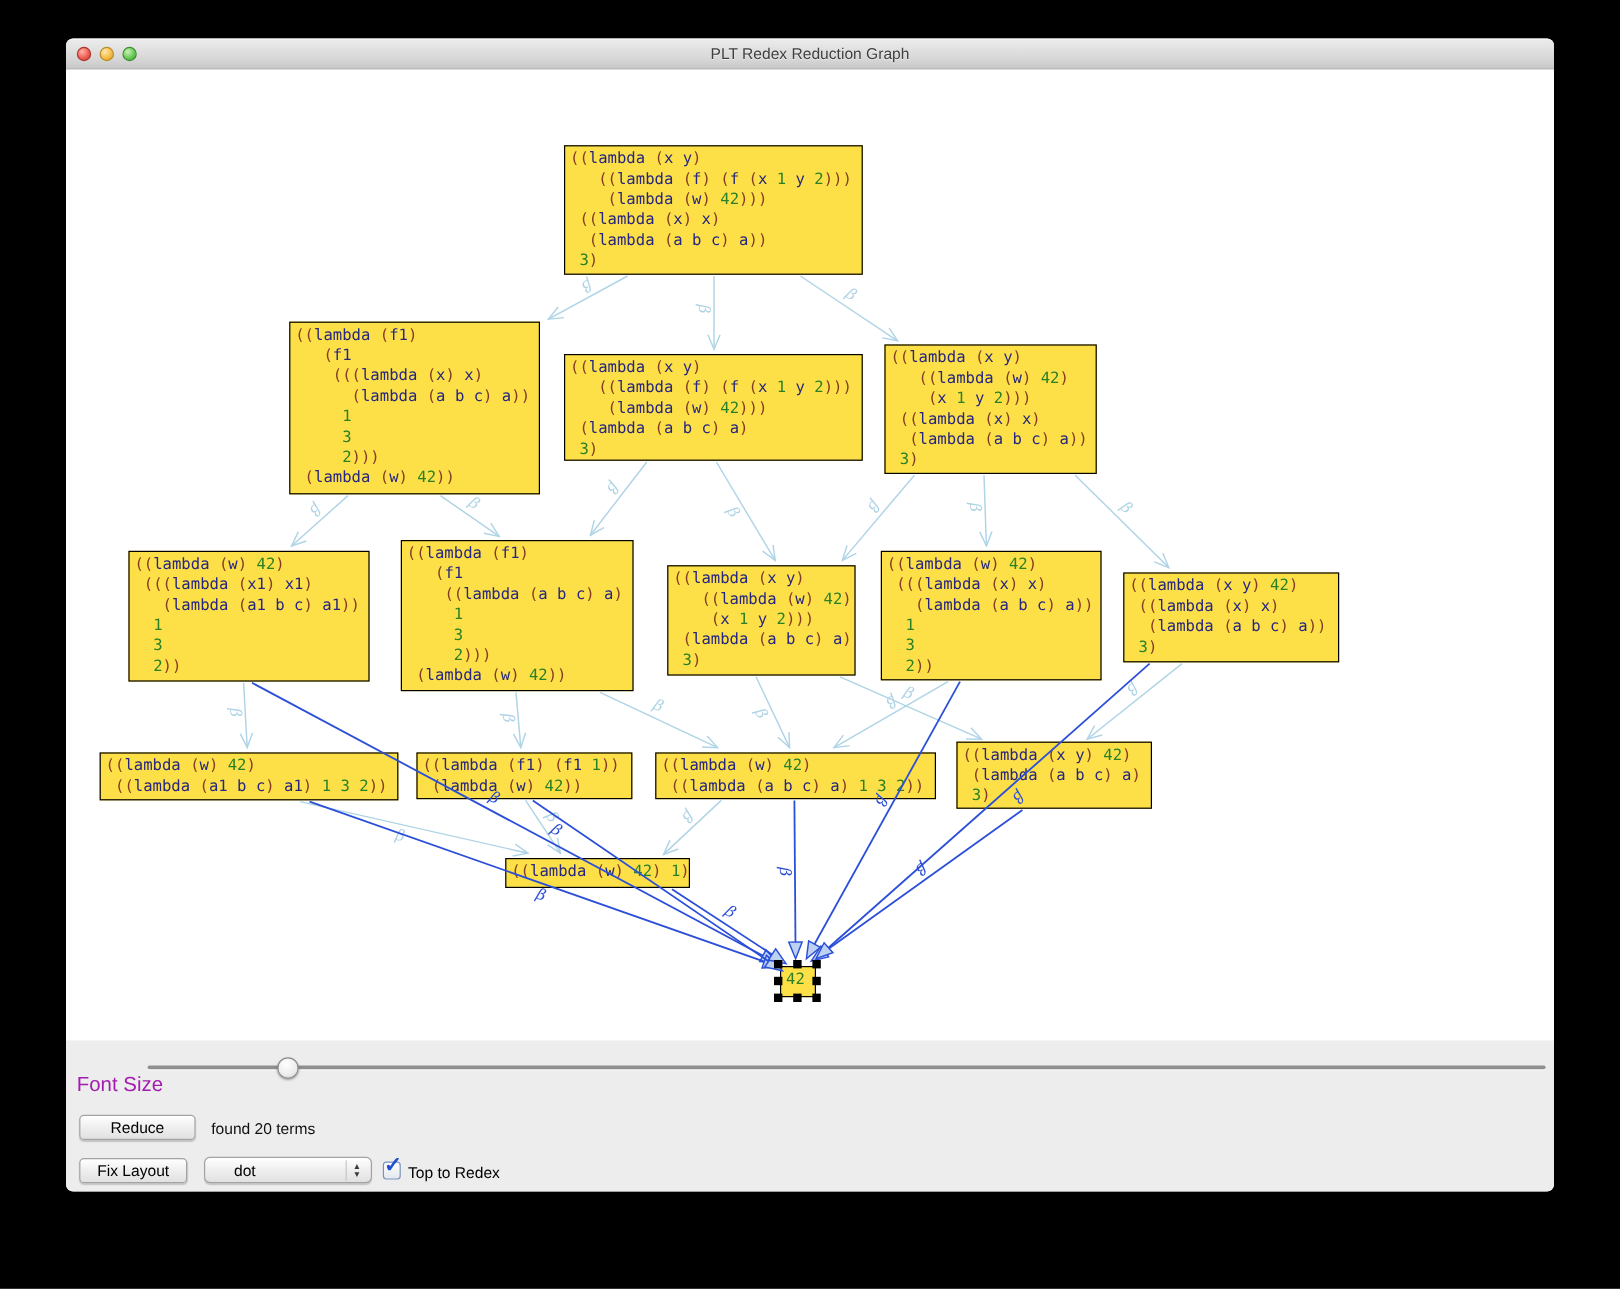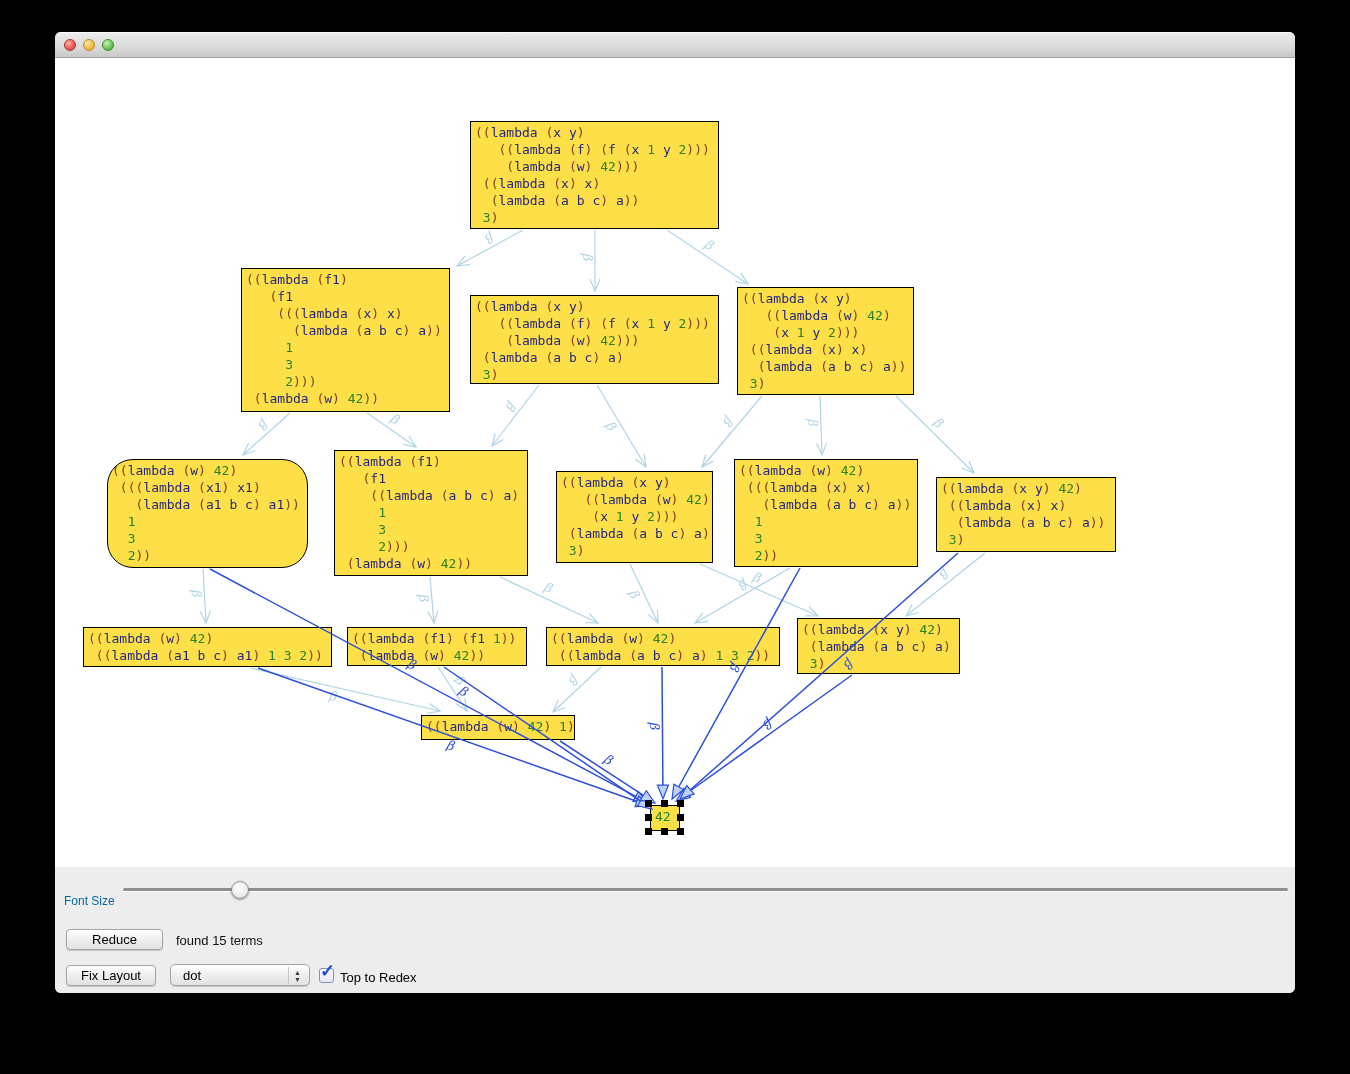--- a/index.html
+++ b/index.html
@@ -23,21 +23,21 @@
     position:absolute; width:100%; text-align:center; top:5px;
     font-size:13px; color:#3f3f3f; text-shadow:0 1px 0 rgba(255,255,255,.6);
   }
   .tl { position:absolute; top:7px; width:12px; height:12px; border-radius:50%; box-sizing:border-box; }
   .tl.red    { left:9px;  background:radial-gradient(circle at 35% 30%, #ffb3a9, #ee6056 55%, #c43c32); border:1px solid #ad352b; }
   .tl.yellow { left:28px; background:radial-gradient(circle at 35% 30%, #ffeab2, #f6bd47 55%, #d29527); border:1px solid #b98c25; }
   .tl.green  { left:47px; background:radial-gradient(circle at 35% 30%, #c9f2b9, #6bcb57 55%, #3f9e30); border:1px solid #3c8f2e; }
   .graphbg { position:absolute; left:0; top:26px; right:0; height:809px; background:#fff; }
   .controls { position:absolute; left:0; bottom:0; right:0; height:126px; background:#ededed; }
 
-  .fslabel { position:absolute; left:9px; top:27px; font-size:12px; color:#0369a1; }
+  .fslabel { position:absolute; left:9px; top:27px; font-size:17px; color:#a21caf; }
   .track {
     position:absolute; left:68px; top:21px; width:1165px; height:3px;
     background:#8f8f8f; border-radius:2px; box-shadow:0 1px 0 rgba(255,255,255,.8);
   }
   .thumb {
     position:absolute; left:176px; top:14px; width:18px; height:18px; border-radius:50%;
     background:radial-gradient(circle at 40% 30%, #ffffff, #ececec 60%, #cfcfcf);
     border:1px solid #8e8e8e; box-sizing:border-box; box-shadow:0 1px 2px rgba(0,0,0,.35);
   }
   .fsvalue { position:absolute; left:68px; top:38px; width:1165px; text-align:center; font-size:13px; color:#111; }
@@ -51,21 +51,21 @@
   }
   .btn-reduce { left:11px; top:62px; width:97px; }
   .btn-fix    { left:11px; top:98px; width:90px; }
   .status { position:absolute; left:121px; top:66px; font-size:13px; color:#111; }
 
   .select {
     position:absolute; left:115px; top:97px; width:140px; height:22px; box-sizing:border-box;
     border:1px solid #a3a3a3; border-radius:5px;
     background:linear-gradient(#ffffff,#f0f0f0 45%,#e1e1e1);
     box-shadow:0 1px 1px rgba(0,0,0,.18);
-    font-size:13px; color:#000; display:flex; align-items:center; padding-left:12px;
+    font-size:13px; color:#000; display:flex; align-items:center; padding-left:24px;
   }
   .stepper {
     position:absolute; right:3px; top:2px; width:17px; height:17px; margin-top:0;
     display:flex; flex-direction:column; align-items:center; justify-content:center;
     border-left:1px solid #c6c6c6; color:#3a3a3a; font-size:7px; line-height:7px;
   }
   .checkbox {
     position:absolute; left:264px; top:101px; width:15px; height:15px; box-sizing:border-box;
     border:1px solid #7d93bb; border-radius:3px;
     background:linear-gradient(#fdfdfd,#e4e8ef);
@@ -92,31 +92,32 @@
   .handle { position:absolute; width:7px; height:7px; background:#000; z-index:4; }
 </style>
 </head>
 <body>
 
 <div class="window">
   <div class="titlebar">
     <div class="tl red"></div>
     <div class="tl yellow"></div>
     <div class="tl green"></div>
+    <div class="wtitle">PLT Redex Reduction Graph</div>
   </div>
 
   <div class="graphbg"></div>
 
   <div class="controls">
     <div class="fslabel">Font Size</div>
     <div class="track"></div>
     <div class="thumb"></div>
 
     <div class="btn btn-reduce">Reduce</div>
-    <div class="status">found 15 terms</div>
+    <div class="status">found 20 terms</div>
 
     <div class="btn btn-fix">Fix Layout</div>
     <div class="select">
       <span>dot</span>
       <span class="stepper">
           <span>▲</span>
           <span>▼</span>
         </span>
     </div>
     <div class="checkbox">
@@ -295,21 +296,21 @@
  <span class="n">3</span><span class="p">)</span></pre>
     </div>
     <div class="node" style="left: 737px; top: 287px; width: 177px; height: 108px;">
       <pre><span class="p">(</span><span class="p">(</span><span class="i">lambda</span> <span class="p">(</span><span class="i">x</span> <span class="i">y</span><span class="p">)</span>
    <span class="p">(</span><span class="p">(</span><span class="i">lambda</span> <span class="p">(</span><span class="i">w</span><span class="p">)</span> <span class="n">42</span><span class="p">)</span>
     <span class="p">(</span><span class="i">x</span> <span class="n">1</span> <span class="i">y</span> <span class="n">2</span><span class="p">)</span><span class="p">)</span><span class="p">)</span>
  <span class="p">(</span><span class="p">(</span><span class="i">lambda</span> <span class="p">(</span><span class="i">x</span><span class="p">)</span> <span class="i">x</span><span class="p">)</span>
   <span class="p">(</span><span class="i">lambda</span> <span class="p">(</span><span class="i">a</span> <span class="i">b</span> <span class="i">c</span><span class="p">)</span> <span class="i">a</span><span class="p">)</span><span class="p">)</span>
  <span class="n">3</span><span class="p">)</span></pre>
     </div>
-    <div class="node" style="left: 107px; top: 459px; width: 201px; height: 109px; border-radius: 26px;">
+    <div class="node" style="left: 107px; top: 459px; width: 201px; height: 109px;">
       <pre><span class="p">(</span><span class="p">(</span><span class="i">lambda</span> <span class="p">(</span><span class="i">w</span><span class="p">)</span> <span class="n">42</span><span class="p">)</span>
  <span class="p">(</span><span class="p">(</span><span class="p">(</span><span class="i">lambda</span> <span class="p">(</span><span class="i">x1</span><span class="p">)</span> <span class="i">x1</span><span class="p">)</span>
    <span class="p">(</span><span class="i">lambda</span> <span class="p">(</span><span class="i">a1</span> <span class="i">b</span> <span class="i">c</span><span class="p">)</span> <span class="i">a1</span><span class="p">)</span><span class="p">)</span>
   <span class="n">1</span>
   <span class="n">3</span>
   <span class="n">2</span><span class="p">)</span><span class="p">)</span></pre>
     </div>
     <div class="node" style="left: 334px; top: 450px; width: 194px; height: 126px;">
       <pre><span class="p">(</span><span class="p">(</span><span class="i">lambda</span> <span class="p">(</span><span class="i">f1</span><span class="p">)</span>
    <span class="p">(</span><span class="i">f1</span>

